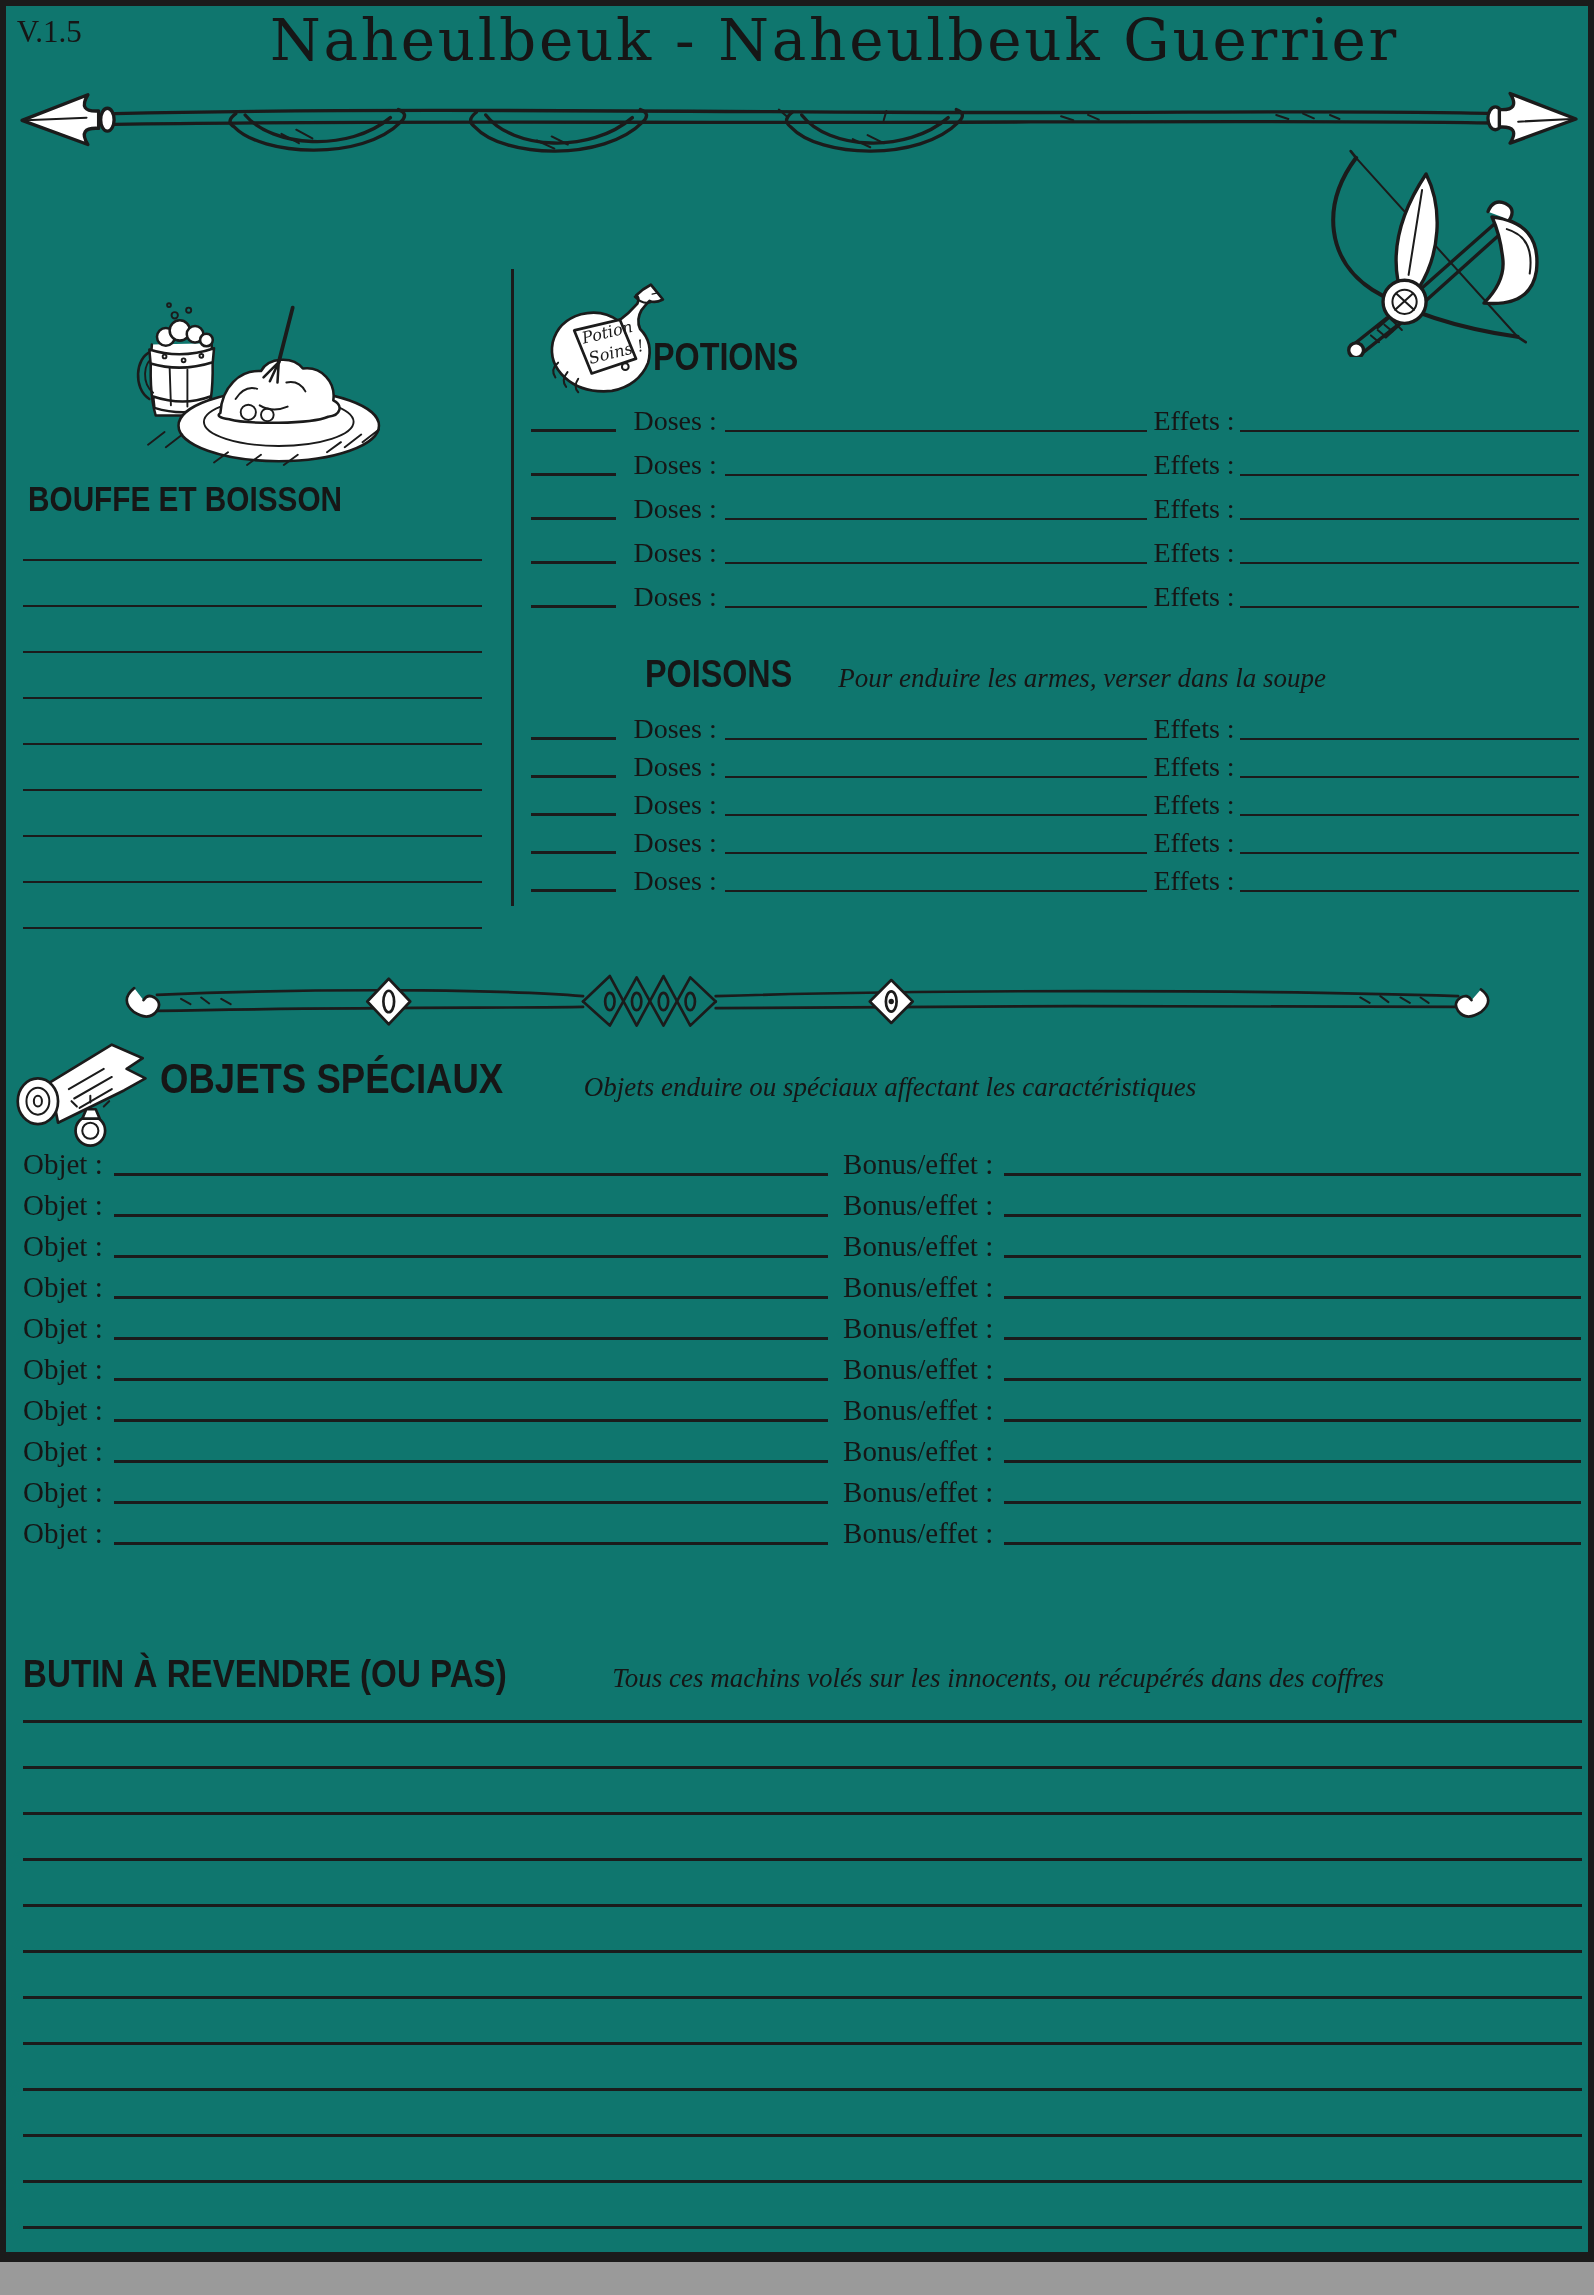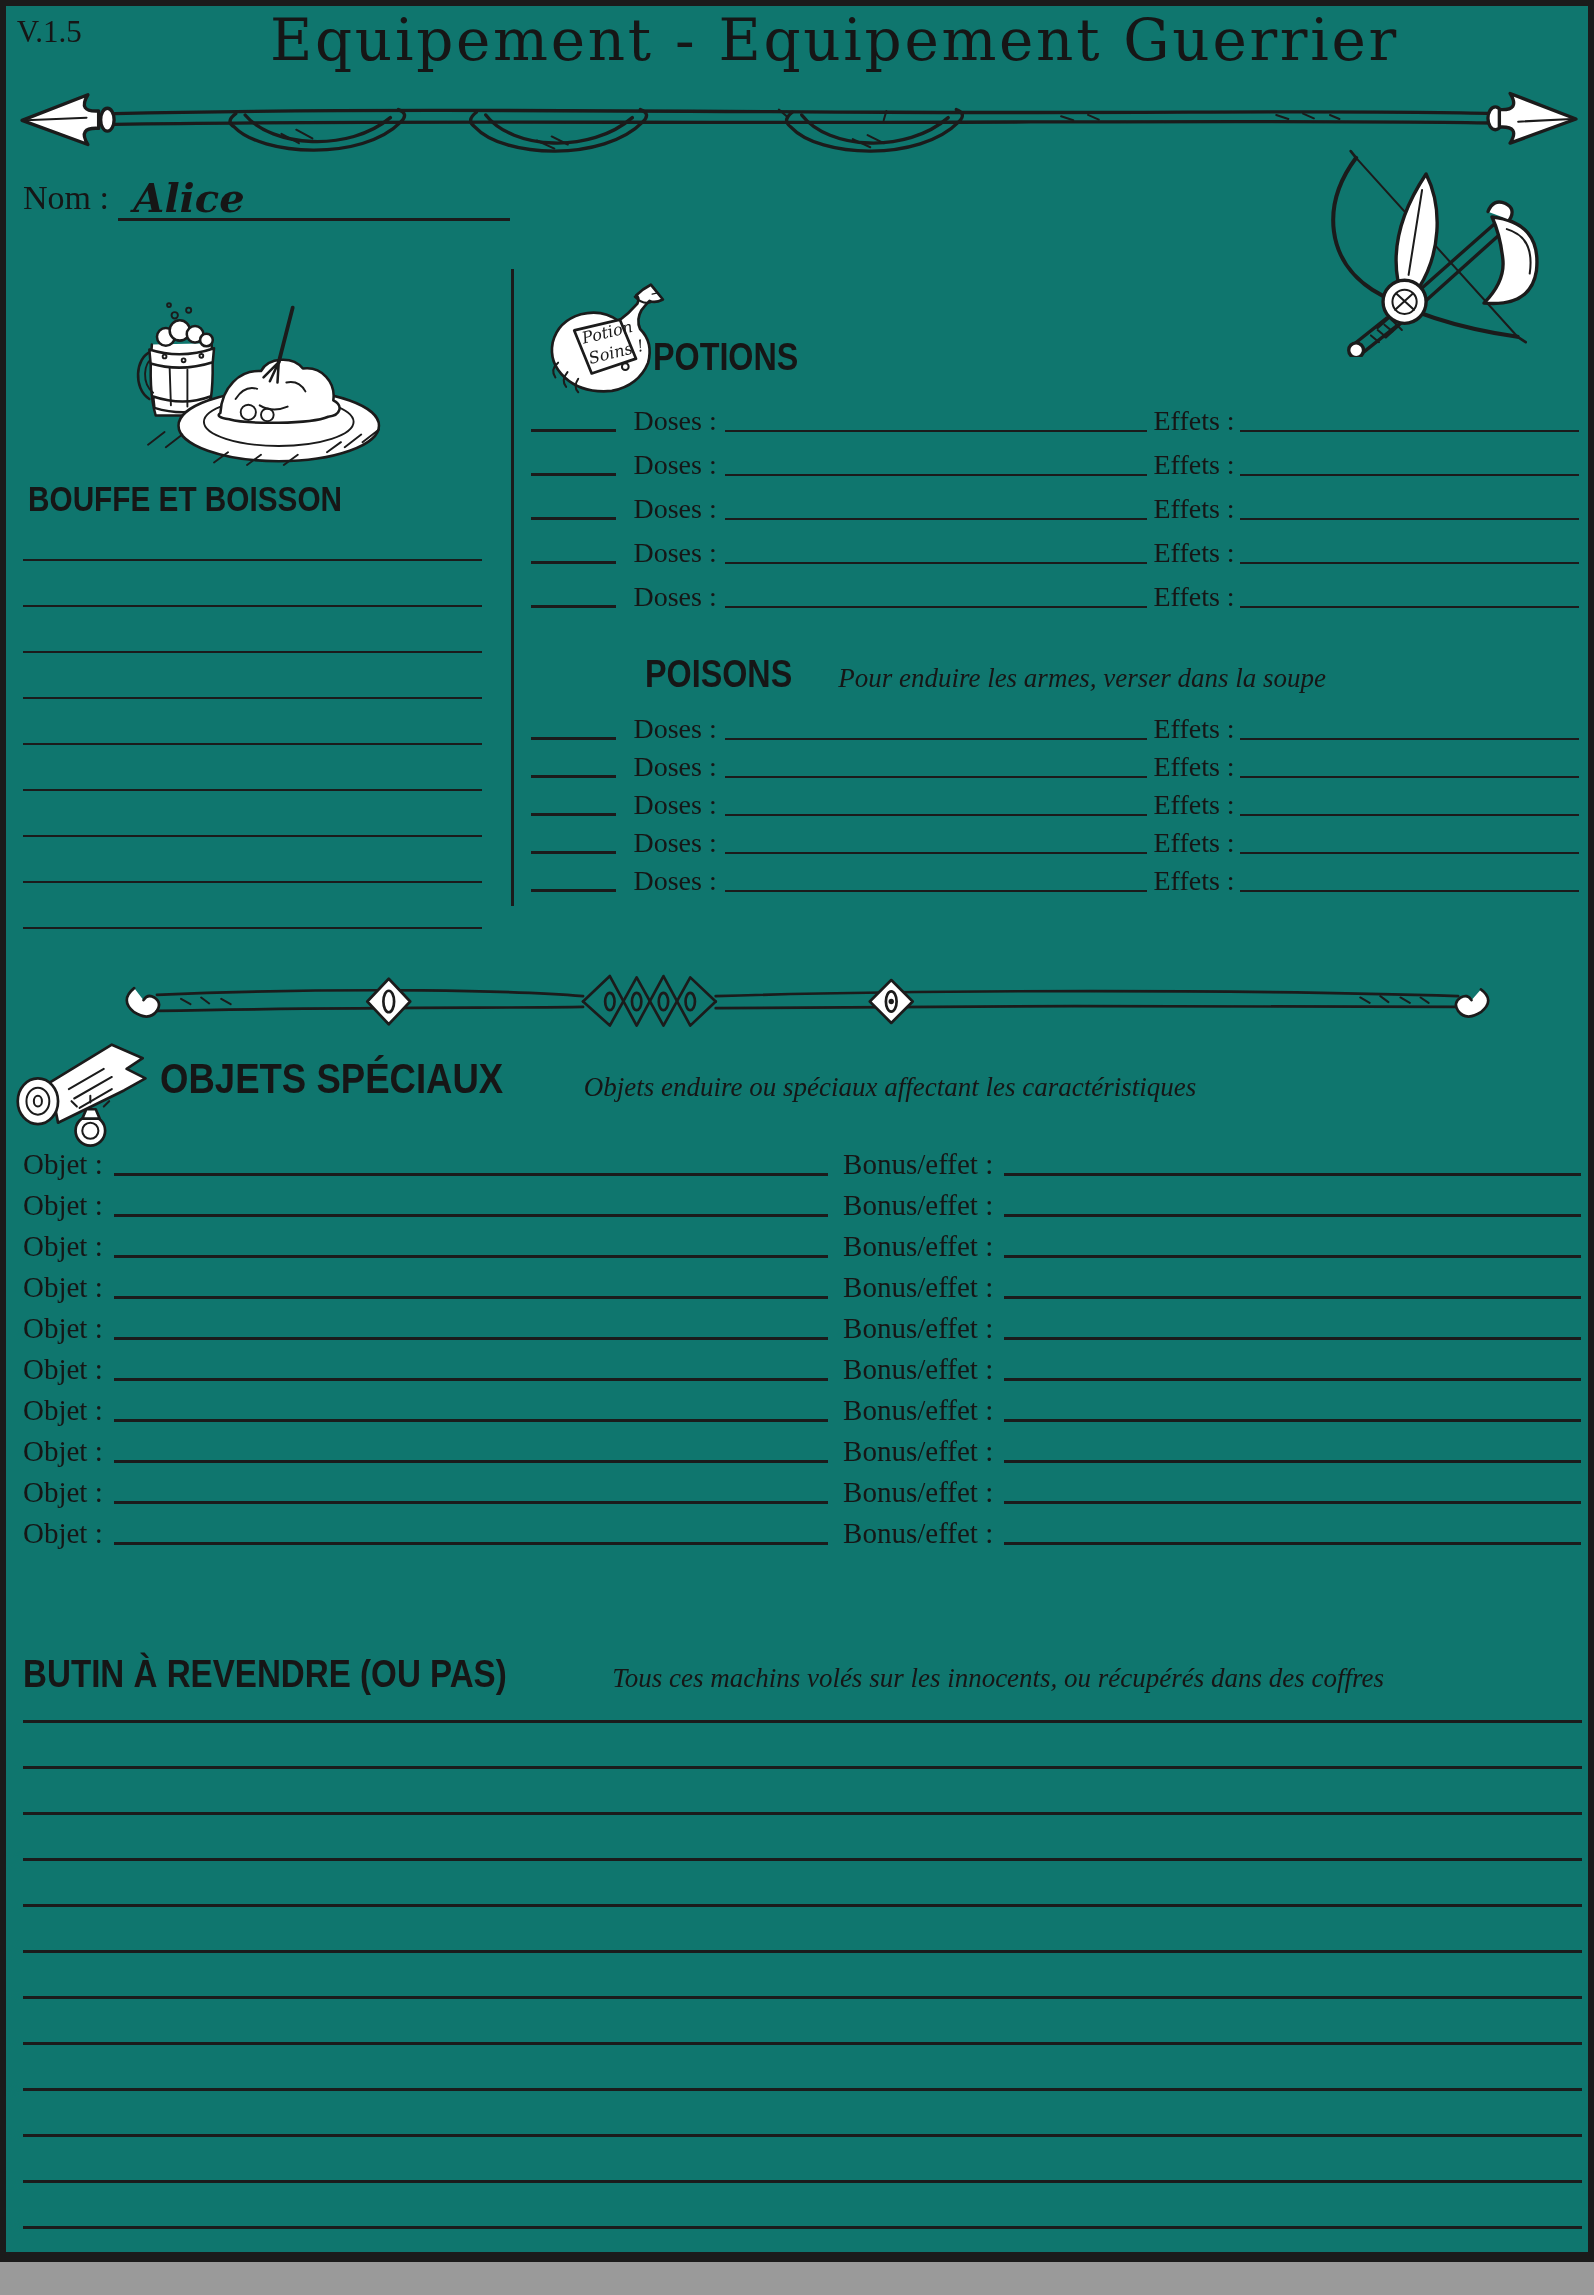--- a/index.html
+++ b/index.html
@@ -63,21 +63,21 @@
   .butin-title{font-size:39px;}
   .butin-lines{position:absolute;left:17px;top:1671px;width:1559px;}
   .butin-lines .wline{height:43px;border-bottom:3.4px solid #1b1b1b;}
 </style>
 </head>
 <body>
 
 <div class="sheet">
 
   <div class="version">V.1.5</div>
-  <div class="title">Equipement - Equipement Guerrier</div>
+  <div class="title">Naheulbeuk - Naheulbeuk Guerrier</div>
 
   <svg class="spear" viewBox="0 0 2340 122">
     <g stroke="#1b1b1b" fill="none" stroke-width="5" stroke-linejoin="round" stroke-linecap="round">
       <path d="M14,60 L112,22 Q96,48 128,46 L128,72 Q96,70 112,96 Z" fill="#ffffff"></path>
       <path d="M20,60 L110,56" stroke-width="3"></path>
       <ellipse cx="141" cy="59" rx="10" ry="17" fill="#ffffff"></ellipse>
       <path d="M152,50 C500,42 900,46 1300,48 C1700,50 2000,44 2206,50"></path>
       <path d="M152,66 C500,60 900,64 1300,63 C1700,62 2000,60 2206,64"></path>
       <path d="M1140,44 l14,12 M1300,46 l-4,14" stroke-width="3"></path>
       <ellipse cx="2206" cy="57" rx="11" ry="17" fill="#ffffff"></ellipse>
@@ -89,24 +89,20 @@
       <path d="M704,52 C744,104 860,110 922,56"></path>
       <path d="M1160,48 Q1144,60 1158,70 C1200,116 1350,122 1408,62 Q1420,50 1404,44"></path>
       <path d="M1174,52 C1214,104 1330,110 1392,56"></path>
       <path d="M400,80 l26,14 M422,74 l24,13" stroke-width="3"></path>
       <path d="M780,90 l26,12 M802,84 l24,12" stroke-width="3"></path>
       <path d="M1250,88 l26,12 M1272,82 l24,12" stroke-width="3"></path>
       <path d="M1560,54 l18,6 M1600,52 l16,7 M1880,52 l18,6 M1920,50 l16,7 M1960,52 l14,6" stroke-width="3"></path>
     </g>
   </svg>
 
-  <div class="nom-row">
-    <span class="nom-label">Nom :</span>
-    <span class="nom-line">Alice</span>
-  </div>
 
   <svg class="weapons" viewBox="0 0 434 312">
     <g stroke="#1b1b1b" fill="none" stroke-width="5" stroke-linejoin="round" stroke-linecap="round">
       <path d="M128,16 C74,88 86,170 152,212 C216,252 300,272 368,282" stroke-width="6"></path>
       <path d="M128,16 L368,282" stroke-width="3"></path>
       <path d="M128,16 l-8,-10 M368,282 l12,8" stroke-width="4"></path>
       <path d="M232,40 C258,92 252,160 222,208 L190,198 C180,142 200,88 232,40 Z" fill="#ffffff"></path>
       <path d="M226,64 L206,190" stroke-width="3"></path>
       <path d="M160,268 L336,112 M172,282 L348,124" fill="#ffffff"></path>
       <path d="M176,252 l20,20 M190,238 l20,20 M204,224 l20,20" stroke-width="3"></path>

